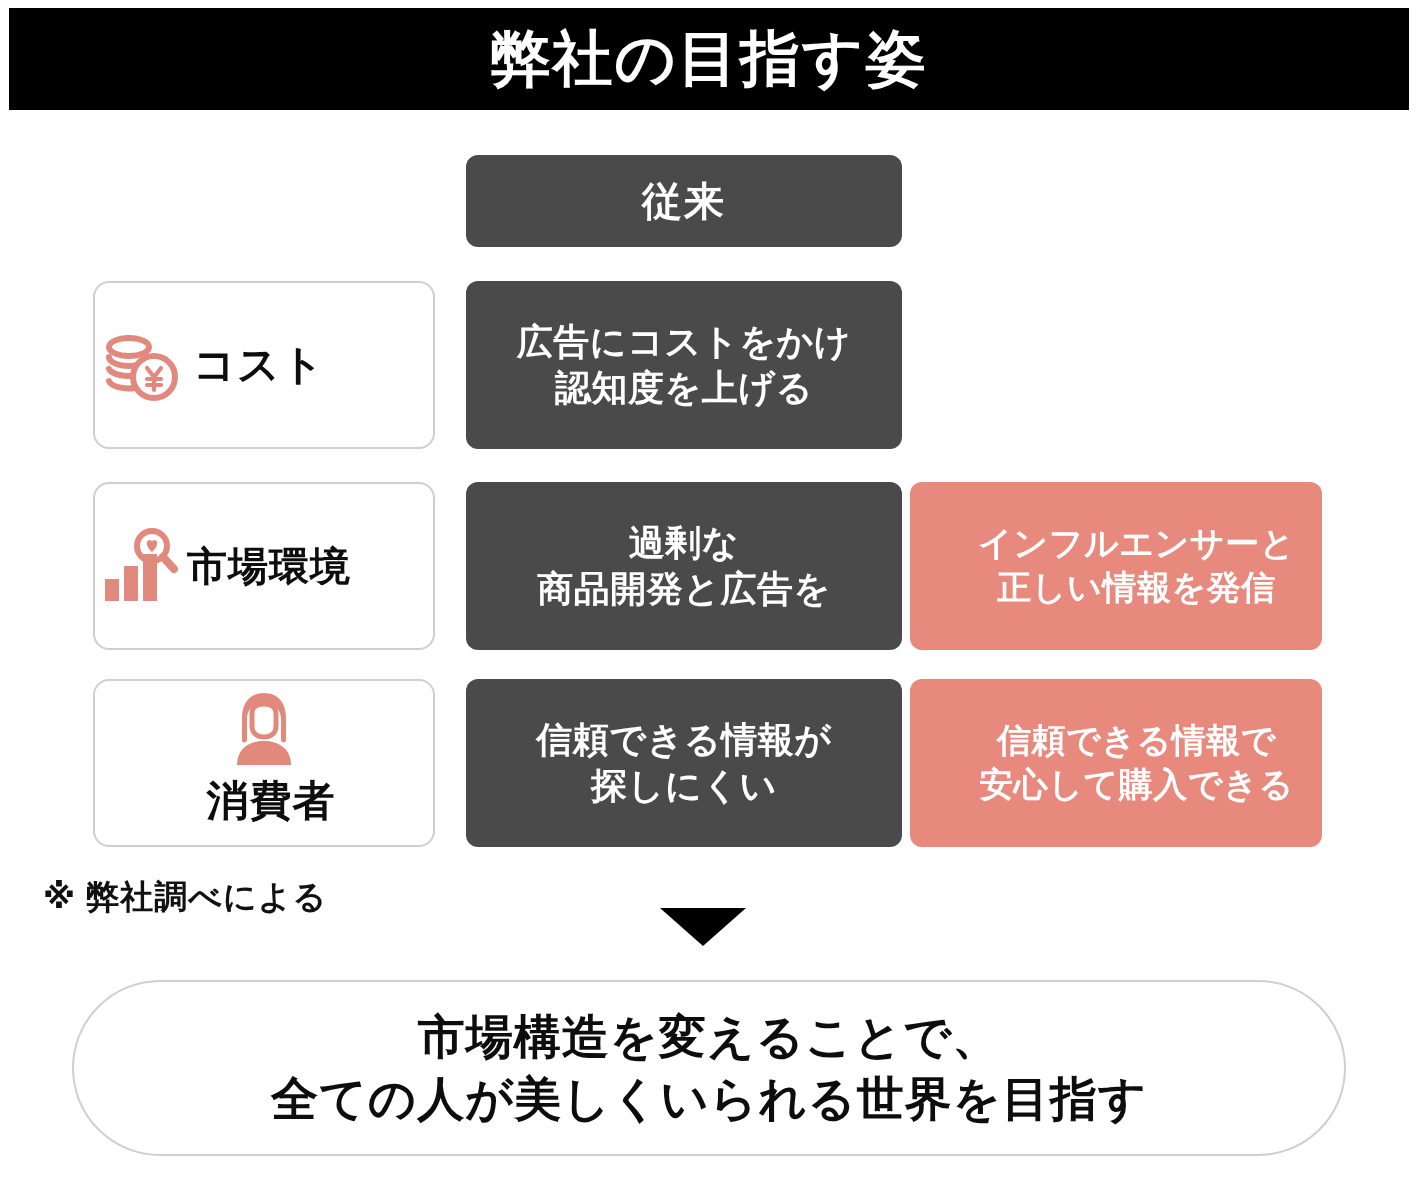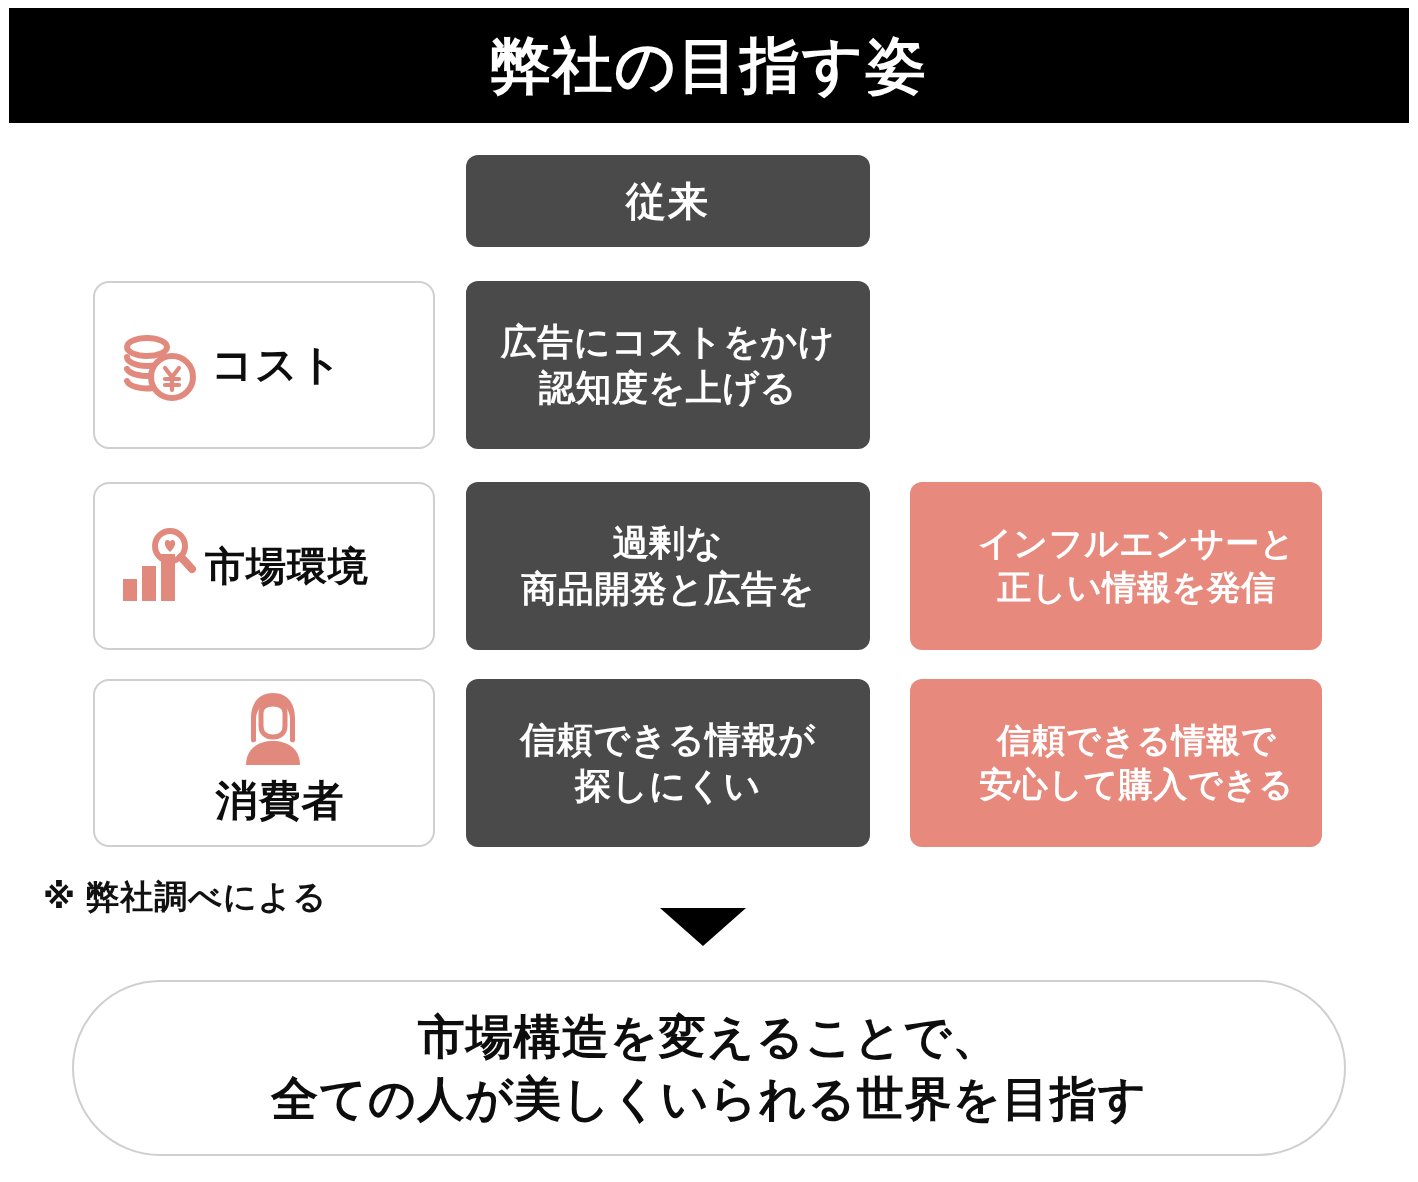--- a/index.html
+++ b/index.html
@@ -19,36 +19,36 @@
     background: #ffffff;
     overflow: hidden;
   }
 
   
   .title-banner {
     position: absolute;
     left: 9px;
     top: 8px;
     width: 1400px;
-    height: 115px;
+    height: 102px;
     background: #000000;
     display: flex;
     align-items: center;
     justify-content: center;
   }
   .title-text {
     color: #ffffff;
     font-size: 60px;
     font-weight: 700;
     letter-spacing: 2px;
     line-height: 1;
   }
 
   
-  .col-old   { left: 466px;  width: 404px; }
+  .col-old   { left: 466px;  width: 436px; }
   .col-ours  { left: 910px;  width: 412px; }
 
   
   .header-pill {
     position: absolute;
     top: 155px;
     height: 92px;
     border-radius: 12px;
     display: flex;
     align-items: center;
@@ -66,21 +66,20 @@
     position: absolute;
     left: 93px;
     width: 342px;
     height: 168px;
     background: #ffffff;
     border: 2px solid #cfcfcf;
     border-radius: 16px;
     box-sizing: border-box;
     display: flex;
     align-items: center;
-    padding-left: 18px;
   }
   .label-card .icon-wrap {
     width: 92px;
     height: 92px;
     flex: 0 0 92px;
     display: flex;
     align-items: center;
     justify-content: center;
   }
   .label-card .label-text {

